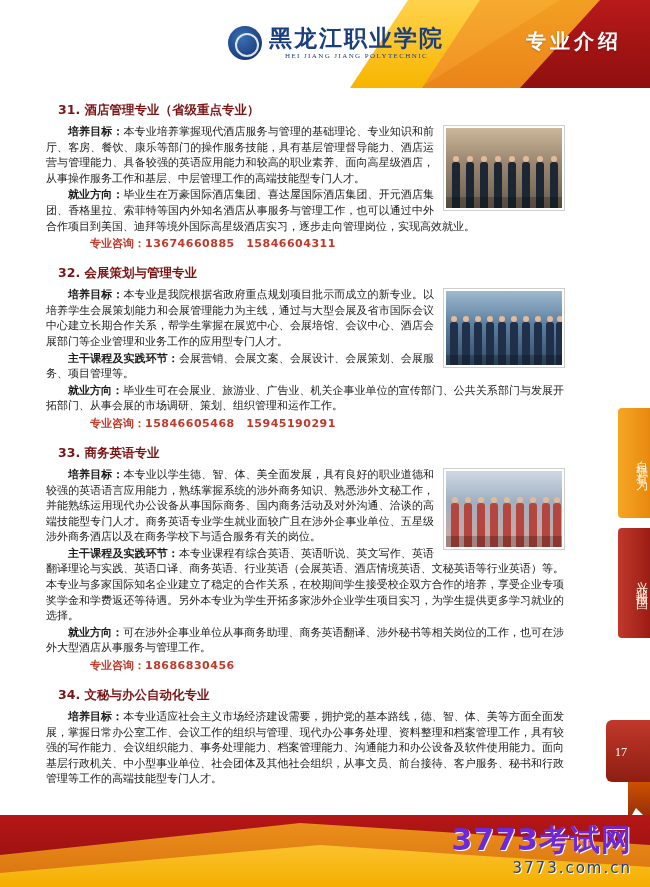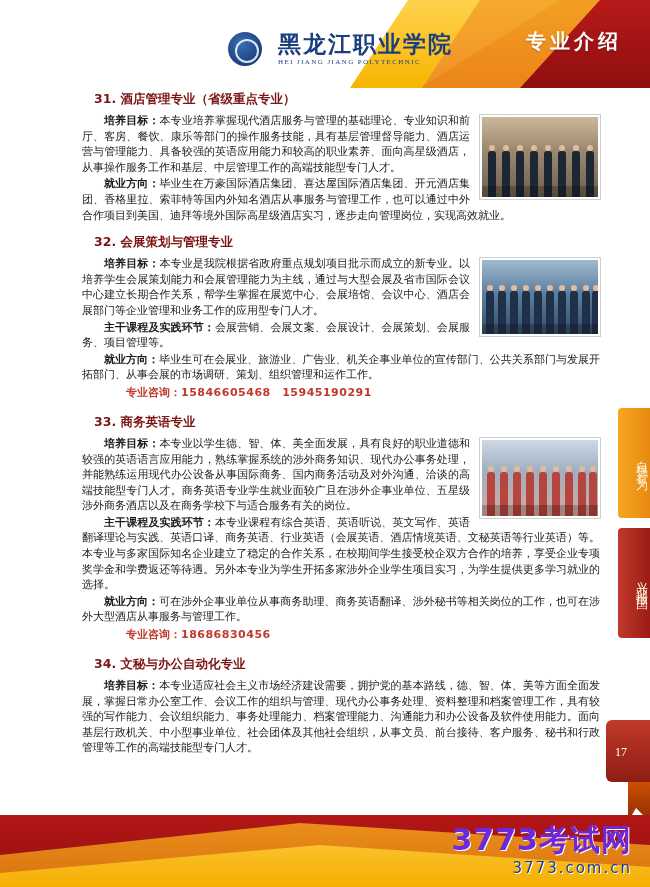--- a/index.html
+++ b/index.html
@@ -44,24 +44,25 @@
   }
   .hdr-yellow-strip {
     position: absolute;
     left: 350px; top: 0;
     width: 130px; height: 88px;
     background: linear-gradient(180deg, #ffd24d 0%, #f7b500 100%);
     clip-path: polygon(58px 0, 130px 0, 72px 88px, 0 88px);
   }
   .logo-wrap {
     position: absolute;
-    left: 228px; top: 32px;
+    left: 228px; top: 26px;
     display: flex;
     align-items: center;
-    gap: 16px;
+    gap: 7px;
+    text-align: center;
   }
   .logo-mark {
     width: 34px; height: 34px;
     border-radius: 50%;
     background: radial-gradient(circle at 40% 35%, #3a6fb5 0%, #1b3f7e 70%, #12305f 100%);
     position: relative;
     flex: none;
   }
   .logo-mark::after {
     content: "";
@@ -101,23 +102,22 @@
   
   .page {
     position: absolute;
     left: 0; top: 88px;
     width: 650px; height: 799px;
     background: #ffffff;
   }
 
   .content {
     position: absolute;
-    left: 46px; top: 1px;
+    left: 46px; top: 12px;
     width: 518px;
-    margin-left: 36px;
   }
 
   .sec-title {
     font-size: 12.5px;
     font-weight: bold;
     color: #7b1414;
     margin: 10px 0 5px 12px;
     font-family: "DejaVu Sans", "Liberation Sans", sans-serif;
   }
   .sec-title.first { margin-top: 2px; }
@@ -315,20 +315,23 @@
         </div>
         <div class="ph-floor"></div>
       </div>
 
       <p class="para indent">
         <span class="lbl">培养目标：</span><span>本专业培养掌握现代酒店服务与管理的基础理论、专业知识和前厅、客房、餐饮、康乐等部门的操作服务技能，具有基层管理督导能力、酒店运营与管理能力、具备较强的英语应用能力和较高的职业素养、面向高星级酒店，从事操作服务工作和基层、中层管理工作的高端技能型专门人才。</span>
       </p>
       <p class="para indent">
         <span class="lbl">就业方向：</span><span>毕业生在万豪国际酒店集团、喜达屋国际酒店集团、开元酒店集团、香格里拉、索菲特等国内外知名酒店从事服务与管理工作，也可以通过中外合作项目到美国、迪拜等境外国际高星级酒店实习，逐步走向管理岗位，实现高效就业。</span>
       </p>
+      <div class="tel">
+        <span>专业咨询：</span><span class="nums">13674660885　15846604311</span>
+      </div>
     </div>
 
     <div class="clearfix">
       <div class="sec-title">32. 会展策划与管理专业</div>
 
       <div class="photo ph2">
         <div class="ph-figs">
           <i style="left:4px"></i>
             <i style="left:16px"></i>
             <i style="left:28px"></i>
@@ -369,21 +372,21 @@
           <i style="left:57px"></i>
             <i style="left:70px"></i>
             <i style="left:83px"></i>
             <i style="left:96px"></i>
           <i style="left:107px"></i>
         </div>
         <div class="ph-floor"></div>
       </div>
 
       <p class="para indent">
-        <span class="lbl">培养目标：</span><span>本专业以学生德、智、体、美全面发展，具有良好的职业道德和较强的英语语言应用能力，熟练掌握系统的涉外商务知识、现代办公事务处理，并能熟练运用现代办公设备从事国际商务、国内商务活动及对外沟通、洽谈的高端技能型专门人才。商务英语专业学生就业面较广且在涉外企事业单位、五星级涉外商务酒店以及在商务学校下与适合服务有关的岗位。</span>
+        <span class="lbl">培养目标：</span><span>本专业以学生德、智、体、美全面发展，具有良好的职业道德和较强的英语语言应用能力，熟练掌握系统的涉外商务知识、熟悉涉外文秘工作，并能熟练运用现代办公设备从事国际商务、国内商务活动及对外沟通、洽谈的高端技能型专门人才。商务英语专业学生就业面较广且在涉外企事业单位、五星级涉外商务酒店以及在商务学校下与适合服务有关的岗位。</span>
       </p>
       <p class="para indent">
         <span class="lbl">主干课程及实践环节：</span><span>本专业课程有综合英语、英语听说、英文写作、英语翻译理论与实践、英语口译、商务英语、行业英语（会展英语、酒店情境英语、文秘英语等行业英语）等。本专业与多家国际知名企业建立了稳定的合作关系，在校期间学生接受校企双方合作的培养，享受企业专项奖学金和学费返还等待遇。另外本专业为学生开拓多家涉外企业学生项目实习，为学生提供更多学习就业的选择。</span>
       </p>
       <p class="para indent">
         <span class="lbl">就业方向：</span><span>可在涉外企事业单位从事商务助理、商务英语翻译、涉外秘书等相关岗位的工作，也可在涉外大型酒店从事服务与管理工作。</span>
       </p>
       <div class="tel">
         <span>专业咨询：</span><span class="nums">18686830456</span>
       </div>

